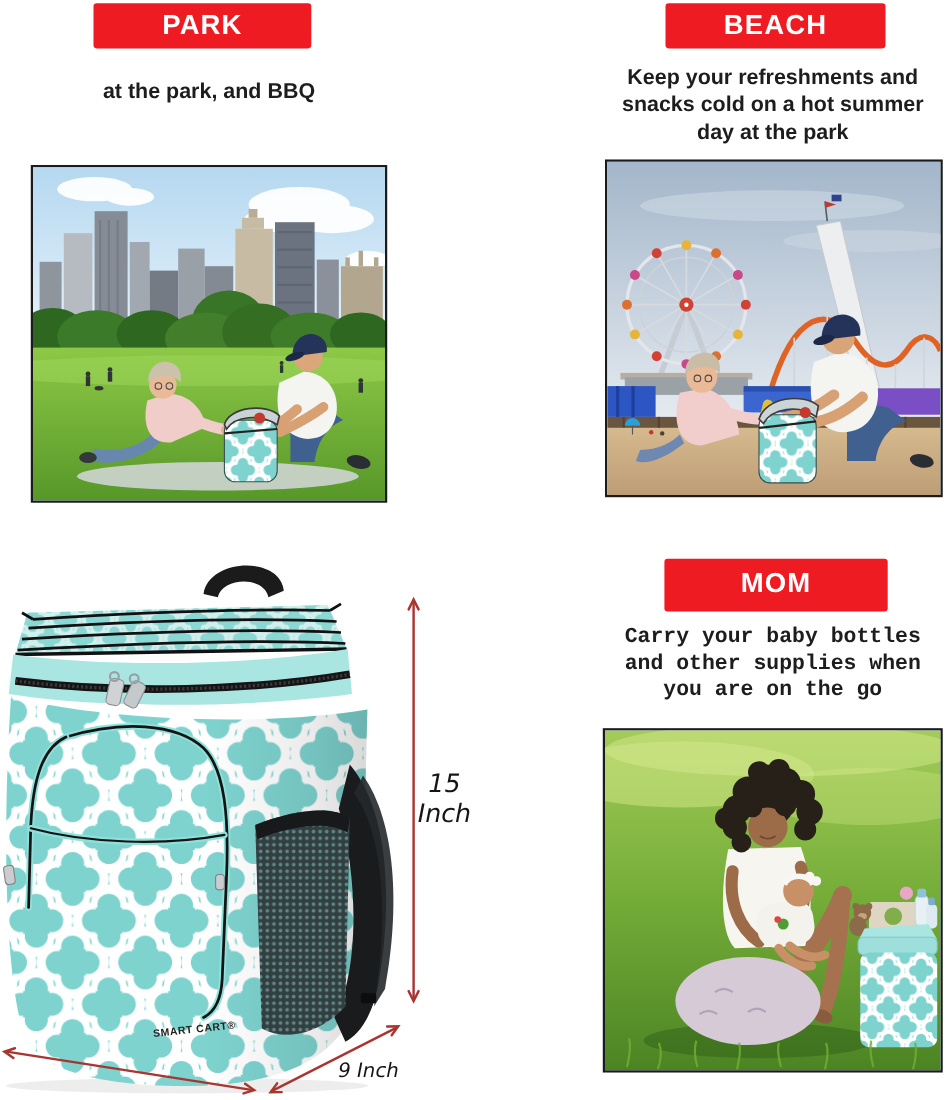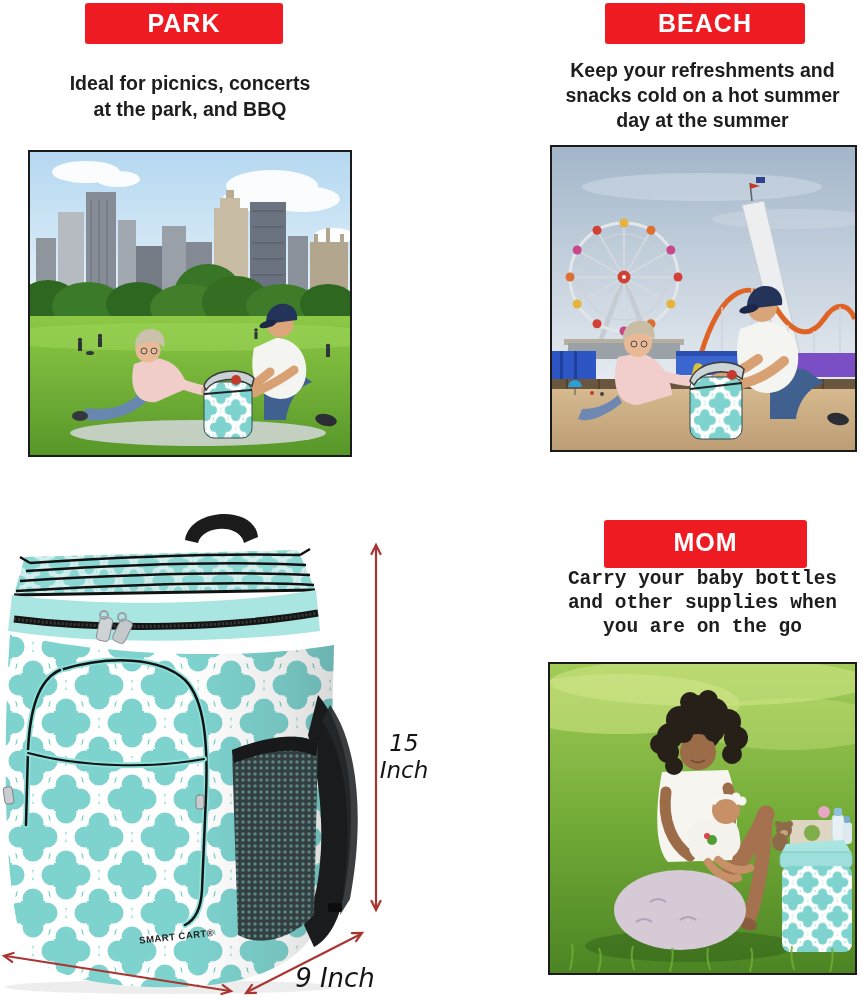--- a/index.html
+++ b/index.html
@@ -2,37 +2,37 @@
 <html><head>
 <meta charset="utf-8">
 <style>
   html,body{margin:0;padding:0;background:#fff;}
   .canvas{position:relative;width:863px;height:1000px;background:#ffffff;overflow:hidden;
           font-family:"Liberation Sans",sans-serif;}
   .badge{position:absolute;background:#ee1b23;color:#ffffff;text-align:center;
          font-weight:700;font-size:25px;letter-spacing:1px;border-radius:3px;}
   .badge-park{left:85px;top:3px;width:198px;height:41px;line-height:41px;}
   .badge-beach{left:605px;top:3px;width:200px;height:41px;line-height:41px;}
-  .badge-mom{left:604px;top:508px;width:203px;height:48px;line-height:45px;margin-top:12px;}
+  .badge-mom{left:604px;top:508px;width:203px;height:48px;line-height:45px;}
   .caption{position:absolute;text-align:center;font-weight:700;color:#1d1d1d;font-size:19.5px;}
   .caption-park{left:28px;top:70px;width:324px;line-height:26px;}
   .caption-beach{left:545px;top:58px;width:315px;line-height:25px;}
   .caption-mom{left:545px;top:567px;width:315px;line-height:24px;font-family:Liberation Mono, monospace;}
   .photo{position:absolute;border:2px solid #1b1b1b;box-sizing:border-box;background:#dfeaf2;}
   .photo svg{display:block;width:100%;height:100%;}
   .photo-park{left:28px;top:150px;width:324px;height:307px;}
   .photo-beach{left:550px;top:145px;width:307px;height:307px;}
   .photo-mom{left:548px;top:662px;width:309px;height:313px;}
   .product{position:absolute;left:0;top:495px;width:460px;height:505px;}
   .product svg{display:block;width:100%;height:100%;}
   .dim-label{position:absolute;color:#151515;font-style:italic;text-align:center;
              font-family:"DejaVu Sans",sans-serif;}
-  .dim-height{left:372px;top:730px;width:64px;font-size:23px;line-height:27px;}
+  .dim-height{left:372px;top:700px;width:64px;font-size:23px;line-height:27px;}
   .dim-width{left:32px;top:1020px;width:100px;font-size:16px;}
-  .dim-depth{left:293px;top:963px;width:84px;font-size:26px;}
+  .dim-depth{left:293px;top:963px;width:84px;font-size:18px;}
   .brand{position:absolute;left:139px;top:930px;width:90px;font-size:9.5px;font-weight:700;
          letter-spacing:.5px;color:#222;transform:rotate(-6deg);}
   .defs-holder{position:absolute;width:0;height:0;overflow:hidden;}
 </style>
 </head>
 <body>
 
 <div class="canvas">
 
   <svg class="defs-holder" aria-hidden="true">
@@ -99,21 +99,20 @@
         <stop offset="0.85" stop-color="#000" stop-opacity="0.08"></stop>
         <stop offset="1" stop-color="#000" stop-opacity="0.15"></stop>
       </linearGradient>
     </defs>
   </svg>
 
   <div class="badge badge-park">
     <span>PARK</span>
   </div>
   <div class="caption caption-park">
-    <div>Ideal for picnics, concerts</div>
     <div>at the park, and BBQ</div>
   </div>
   <div class="photo photo-park">
     <svg viewBox="0 0 320 303" preserveAspectRatio="none">
       <rect x="0" y="0" width="320" height="170" fill="url(#skyG)"></rect>
       <g fill="#ffffff" opacity="0.93">
         <ellipse cx="242" cy="34" rx="46" ry="16"></ellipse>
           <ellipse cx="272" cy="47" rx="38" ry="13"></ellipse>
         <ellipse cx="220" cy="48" rx="28" ry="11"></ellipse>
           <ellipse cx="56" cy="20" rx="34" ry="11"></ellipse>
@@ -201,21 +200,21 @@
       </g>
     </svg>
   </div>
 
   <div class="badge badge-beach">
     <span>BEACH</span>
   </div>
   <div class="caption caption-beach">
     <div>Keep your refreshments and</div>
     <div>snacks cold on a hot summer</div>
-    <div>day at the summer</div>
+    <div>day at the park</div>
   </div>
   <div class="photo photo-beach">
     <svg viewBox="0 0 303 303" preserveAspectRatio="none">
       <rect x="0" y="0" width="303" height="242" fill="url(#bSkyG)"></rect>
       <ellipse cx="150" cy="40" rx="120" ry="14" fill="#cdd8e2" opacity="0.6"></ellipse>
       <ellipse cx="240" cy="72" rx="80" ry="10" fill="#cdd8e2" opacity="0.5"></ellipse>
       <g transform="translate(72,130)">
         <path d="M0,0 L-28,76 M0,0 L28,76" stroke="#c6ccd3" stroke-width="5" fill="none"></path>
         <circle r="54" fill="none" stroke="#e3e6ea" stroke-width="3"></circle>
         <circle r="43" fill="none" stroke="#ccd2d8" stroke-width="1.5"></circle>

